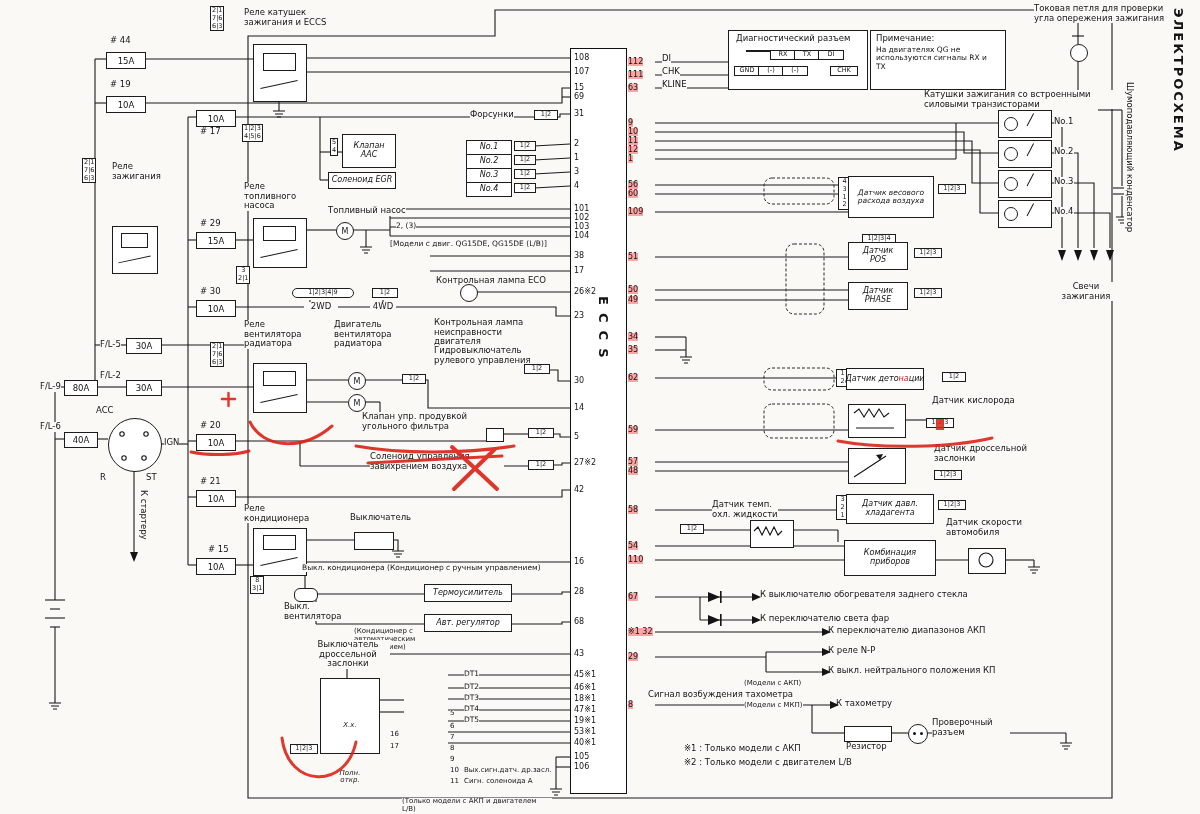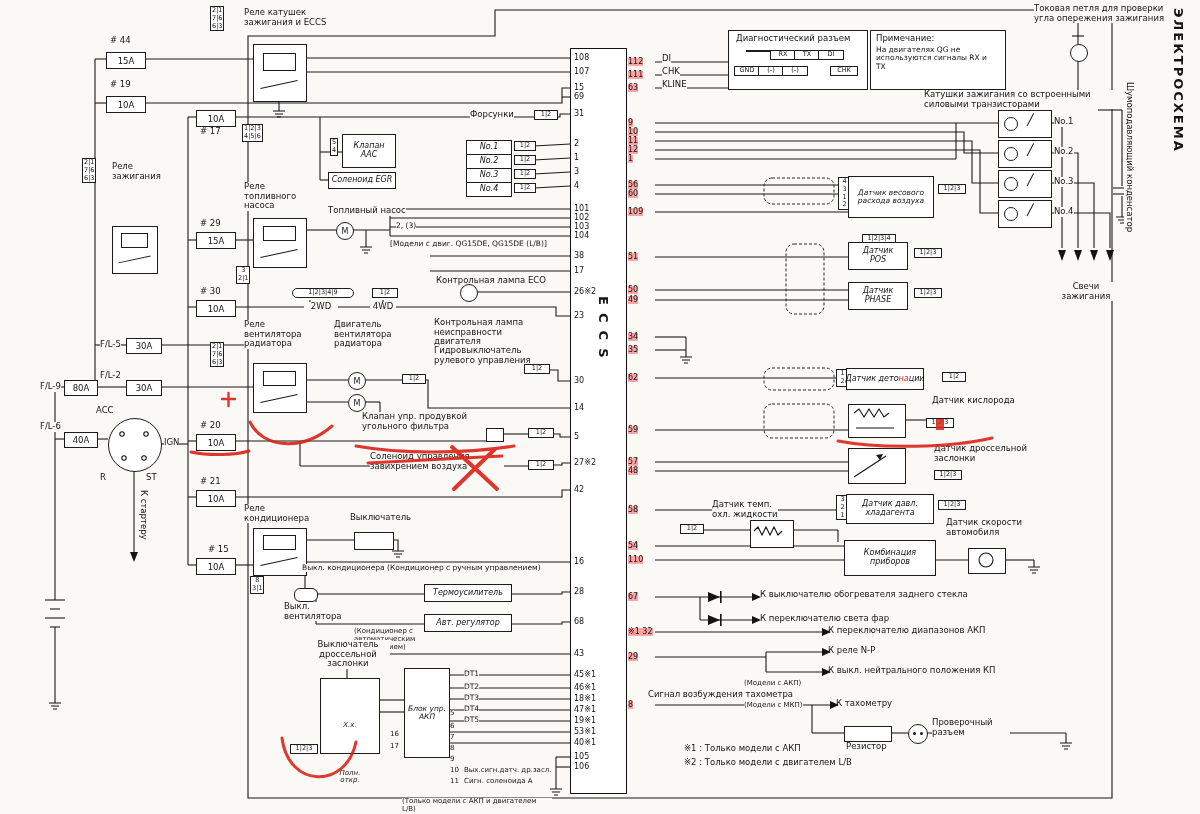--- a/index.html
+++ b/index.html
@@ -446,21 +446,20 @@
   <div class="box" style="left:424px;top:614px;width:86px;height:16px">Авт. регулятор</div>
 
   <span class="lbl w c" style="left:306px;top:640px;width:84px">Выключатель дроссельной заслонки</span>
   <div class="box" style="left:320px;top:678px;width:54px;height:68px;flex-direction:column;justify-content:space-between;padding:3px 2px">
     <span class="xs">Х.х.</span>
     <span class="xs pre">Полн.
 откр.</span>
   </div>
   <div class="conn" style="left:290px;top:744px;width:24px">1|2|3</div>
 
-  <div class="box w" style="left:404px;top:668px;width:44px;height:88px;font-size:7.5px">Блок упр. АКП</div>
   <span class="lbl xs" style="left:390px;top:691px">16</span>
   <span class="lbl xs" style="left:390px;top:703px">17</span>
   <span class="lbl xs" style="left:450px;top:670px">5</span>
   <span class="lbl xs" style="left:450px;top:683px">6</span>
   <span class="lbl xs" style="left:450px;top:694px">7</span>
   <span class="lbl xs" style="left:450px;top:705px">8</span>
   <span class="lbl xs" style="left:450px;top:716px">9</span>
   <span class="lbl xs" style="left:450px;top:727px">10</span>
   <span class="lbl xs" style="left:450px;top:738px">11</span>
   <span class="lbl sm" style="left:464px;top:670px">DT1</span>

